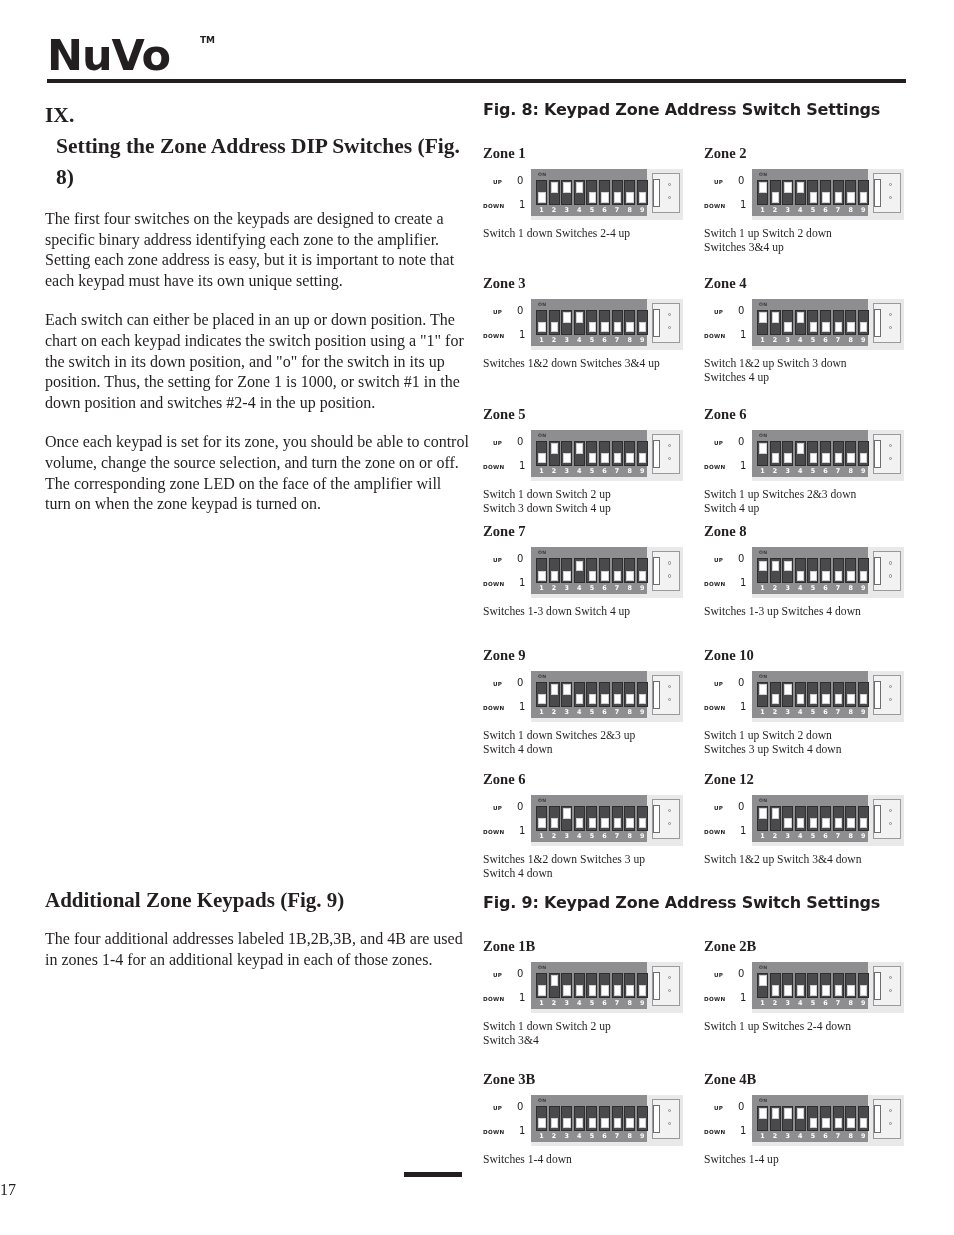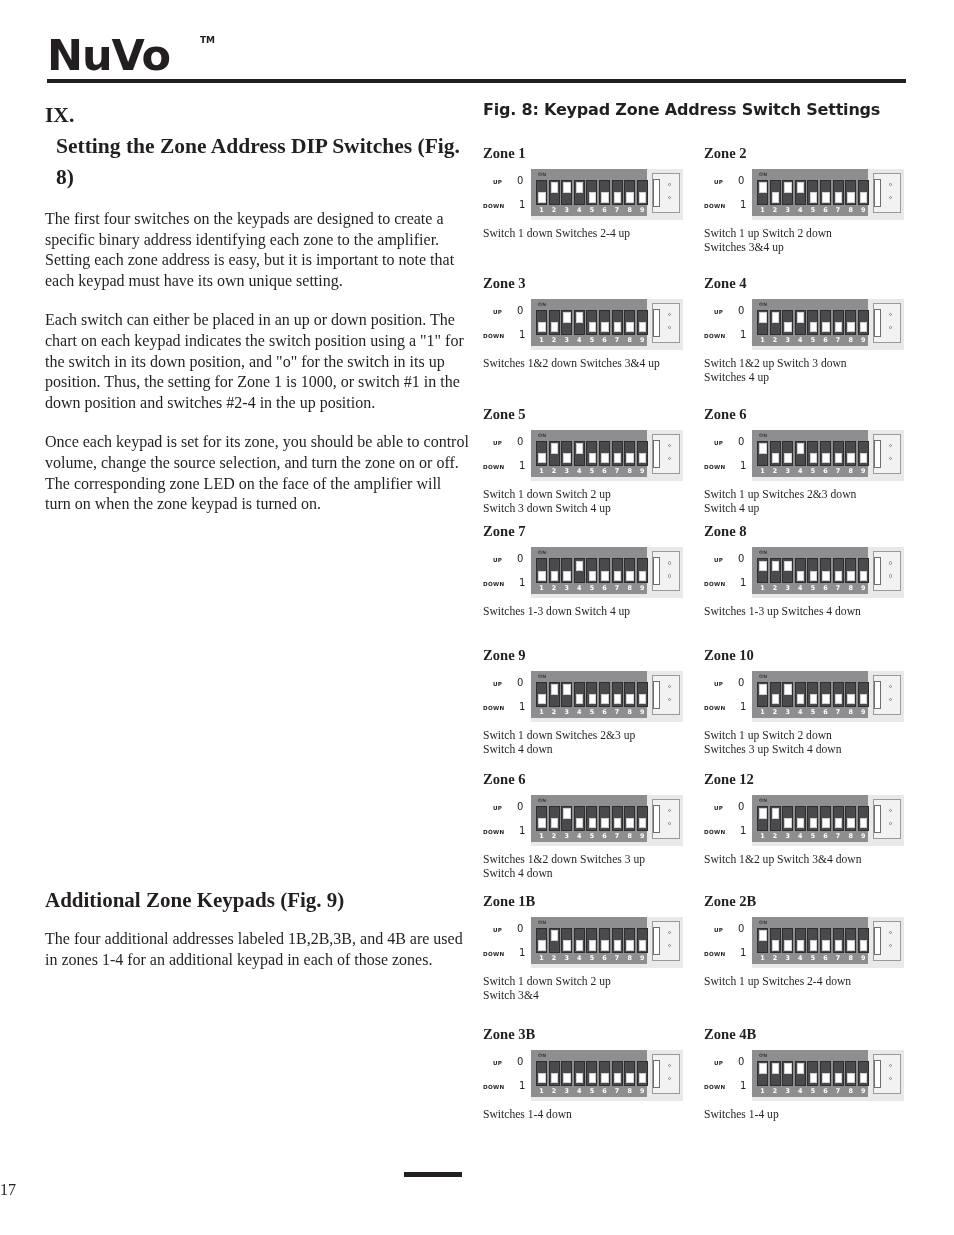--- a/index.html
+++ b/index.html
@@ -1049,20 +1049,21 @@
               </div>
             </div>
           </div>
           <div class="zone-caption">Switch 1&amp;2 up  Switch 3&amp;4 down</div>
         </div>
       </div>
     </div>
 </div>
 
 <div id="fig9-heading-wrap">
+  <div class="fig-heading">Fig. 9: Keypad Zone Address Switch Settings</div>
   <div class="zone-grid" id="fig9-grid">
       <div class="zone-row" style="margin-bottom: 22px;">
         <div class="zone-cell">
           <div class="zone-label">Zone 1B</div>
           <div class="dip-wrap">
             <div class="dip-legend">
               <span class="lg-up">UP</span>
               <span class="lg-0">0</span>
               <span class="lg-down">DOWN</span>
               <span class="lg-1">1</span>

